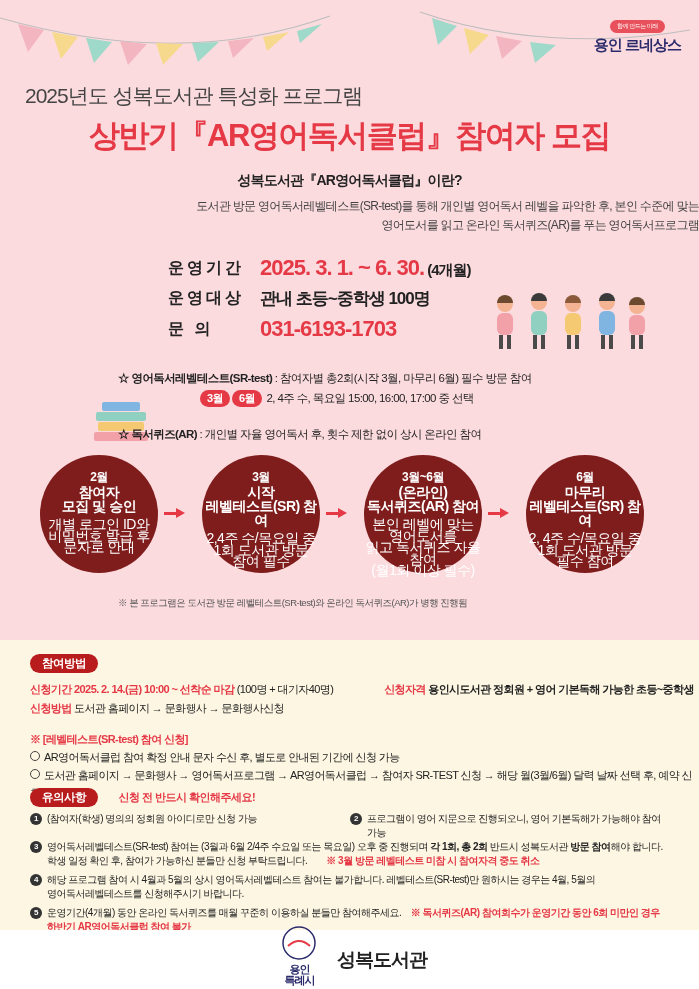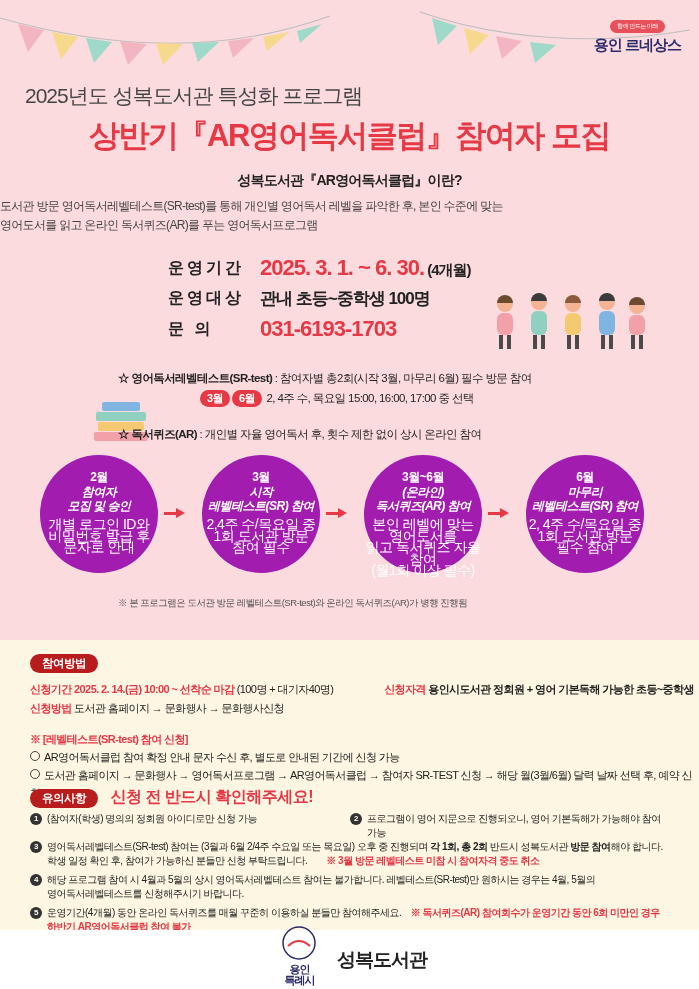--- a/index.html
+++ b/index.html
@@ -42,21 +42,21 @@
   .title-lg{
     position:absolute;left:0;top:115px;width:699px;text-align:center;
     font-size:31px;font-weight:bold;color:#e53946;letter-spacing:-1.5px;
   }
 
   .sub-head{
     position:absolute;left:0;top:172px;width:699px;text-align:center;
     font-size:14px;font-weight:bold;color:#222;letter-spacing:-0.8px;
   }
   .desc{
-    position:absolute;left:0;top:197px;width:699px;text-align:left;
+    position:absolute;left:0;top:197px;width:699px;text-align:right;
     font-size:12px;color:#444;line-height:19px;letter-spacing:-0.7px;
   }
 
   
   .info{position:absolute;left:168px;top:255px;}
   .info-row{display:flex;align-items:center;margin-bottom:6px;}
   .info-label{
     font-size:16px;font-weight:bold;color:#222;letter-spacing:3px;width:92px;
   }
   .info-value{
@@ -81,24 +81,24 @@
   .s3{top:427px;}
   .pill{
     display:inline-block;background:#e53946;color:#fff;border-radius:9px;
     padding:1px 7px;font-size:11px;font-weight:bold;margin-right:2px;
   }
 
   
   .flow{position:absolute;left:0;top:455px;width:699px;height:130px;}
   .circle{
     position:absolute;width:118px;height:118px;border-radius:50%;
-    background:#a21caf;color:#fff;text-align:center;
+    background:#7f1d1d;color:#fff;text-align:center;
   }
   .circle .c-top{font-size:12px;font-weight:bold;margin-top:15px;line-height:15px;letter-spacing:-0.5px;}
-  .circle .c-mid{font-size:12px;font-weight:bold;line-height:14px;letter-spacing:-0.5px;font-style:italic;}
+  .circle .c-mid{font-size:14px;font-weight:bold;line-height:14px;letter-spacing:-0.5px;}
   .circle .c-bot{font-size:14px;line-height:11.5px;margin-top:6px;letter-spacing:-0.5px;}
   .arrow{
     position:absolute;top:52px;width:22px;height:14px;
   }
   .arrow:before{
     content:"";position:absolute;left:0;top:5px;width:14px;height:3px;background:#e53946;
   }
   .arrow:after{
     content:"";position:absolute;left:12px;top:1px;border-left:9px solid #e53946;
     border-top:5.5px solid transparent;border-bottom:5.5px solid transparent;
@@ -120,21 +120,21 @@
   .apply-lines b{font-weight:bold;}
   .red{color:#e53946;}
   .lbl{font-weight:bold;color:#e53946;}
   .apply-lines .gap{display:inline-block;width:46px;}
 
   .sec2{position:absolute;left:30px;top:730px;font-size:11px;color:#222;letter-spacing:-0.6px;line-height:18px;}
   .sec2 .hd{font-weight:bold;color:#e53946;}
   .radio{display:inline-block;width:8px;height:8px;border:1.5px solid #444;border-radius:50%;margin-right:4px;}
 
   .sec3{position:absolute;left:30px;top:787px;}
-  .notice-hd{font-size:16px;color:#e53946;font-weight:bold;margin-left:8px;letter-spacing:-0.5px;}
+  .notice-hd{font-size:11px;color:#e53946;font-weight:bold;margin-left:16px;letter-spacing:-0.5px;}
   .notice-list{position:absolute;left:30px;top:812px;width:640px;font-size:10px;color:#222;line-height:14px;letter-spacing:-0.5px;}
   .ni{display:flex;margin-bottom:5px;}
   .num-badge{
     flex:0 0 auto;width:12px;height:12px;border-radius:50%;background:#333;color:#fff;
     font-size:8px;line-height:12px;text-align:center;margin-right:5px;margin-top:1px;font-weight:bold;
   }
   .ni .txt{flex:1;}
   .ni .txt b{font-weight:bold;}
   .two-col{display:flex;}
   .two-col .half{width:50%;display:flex;}

